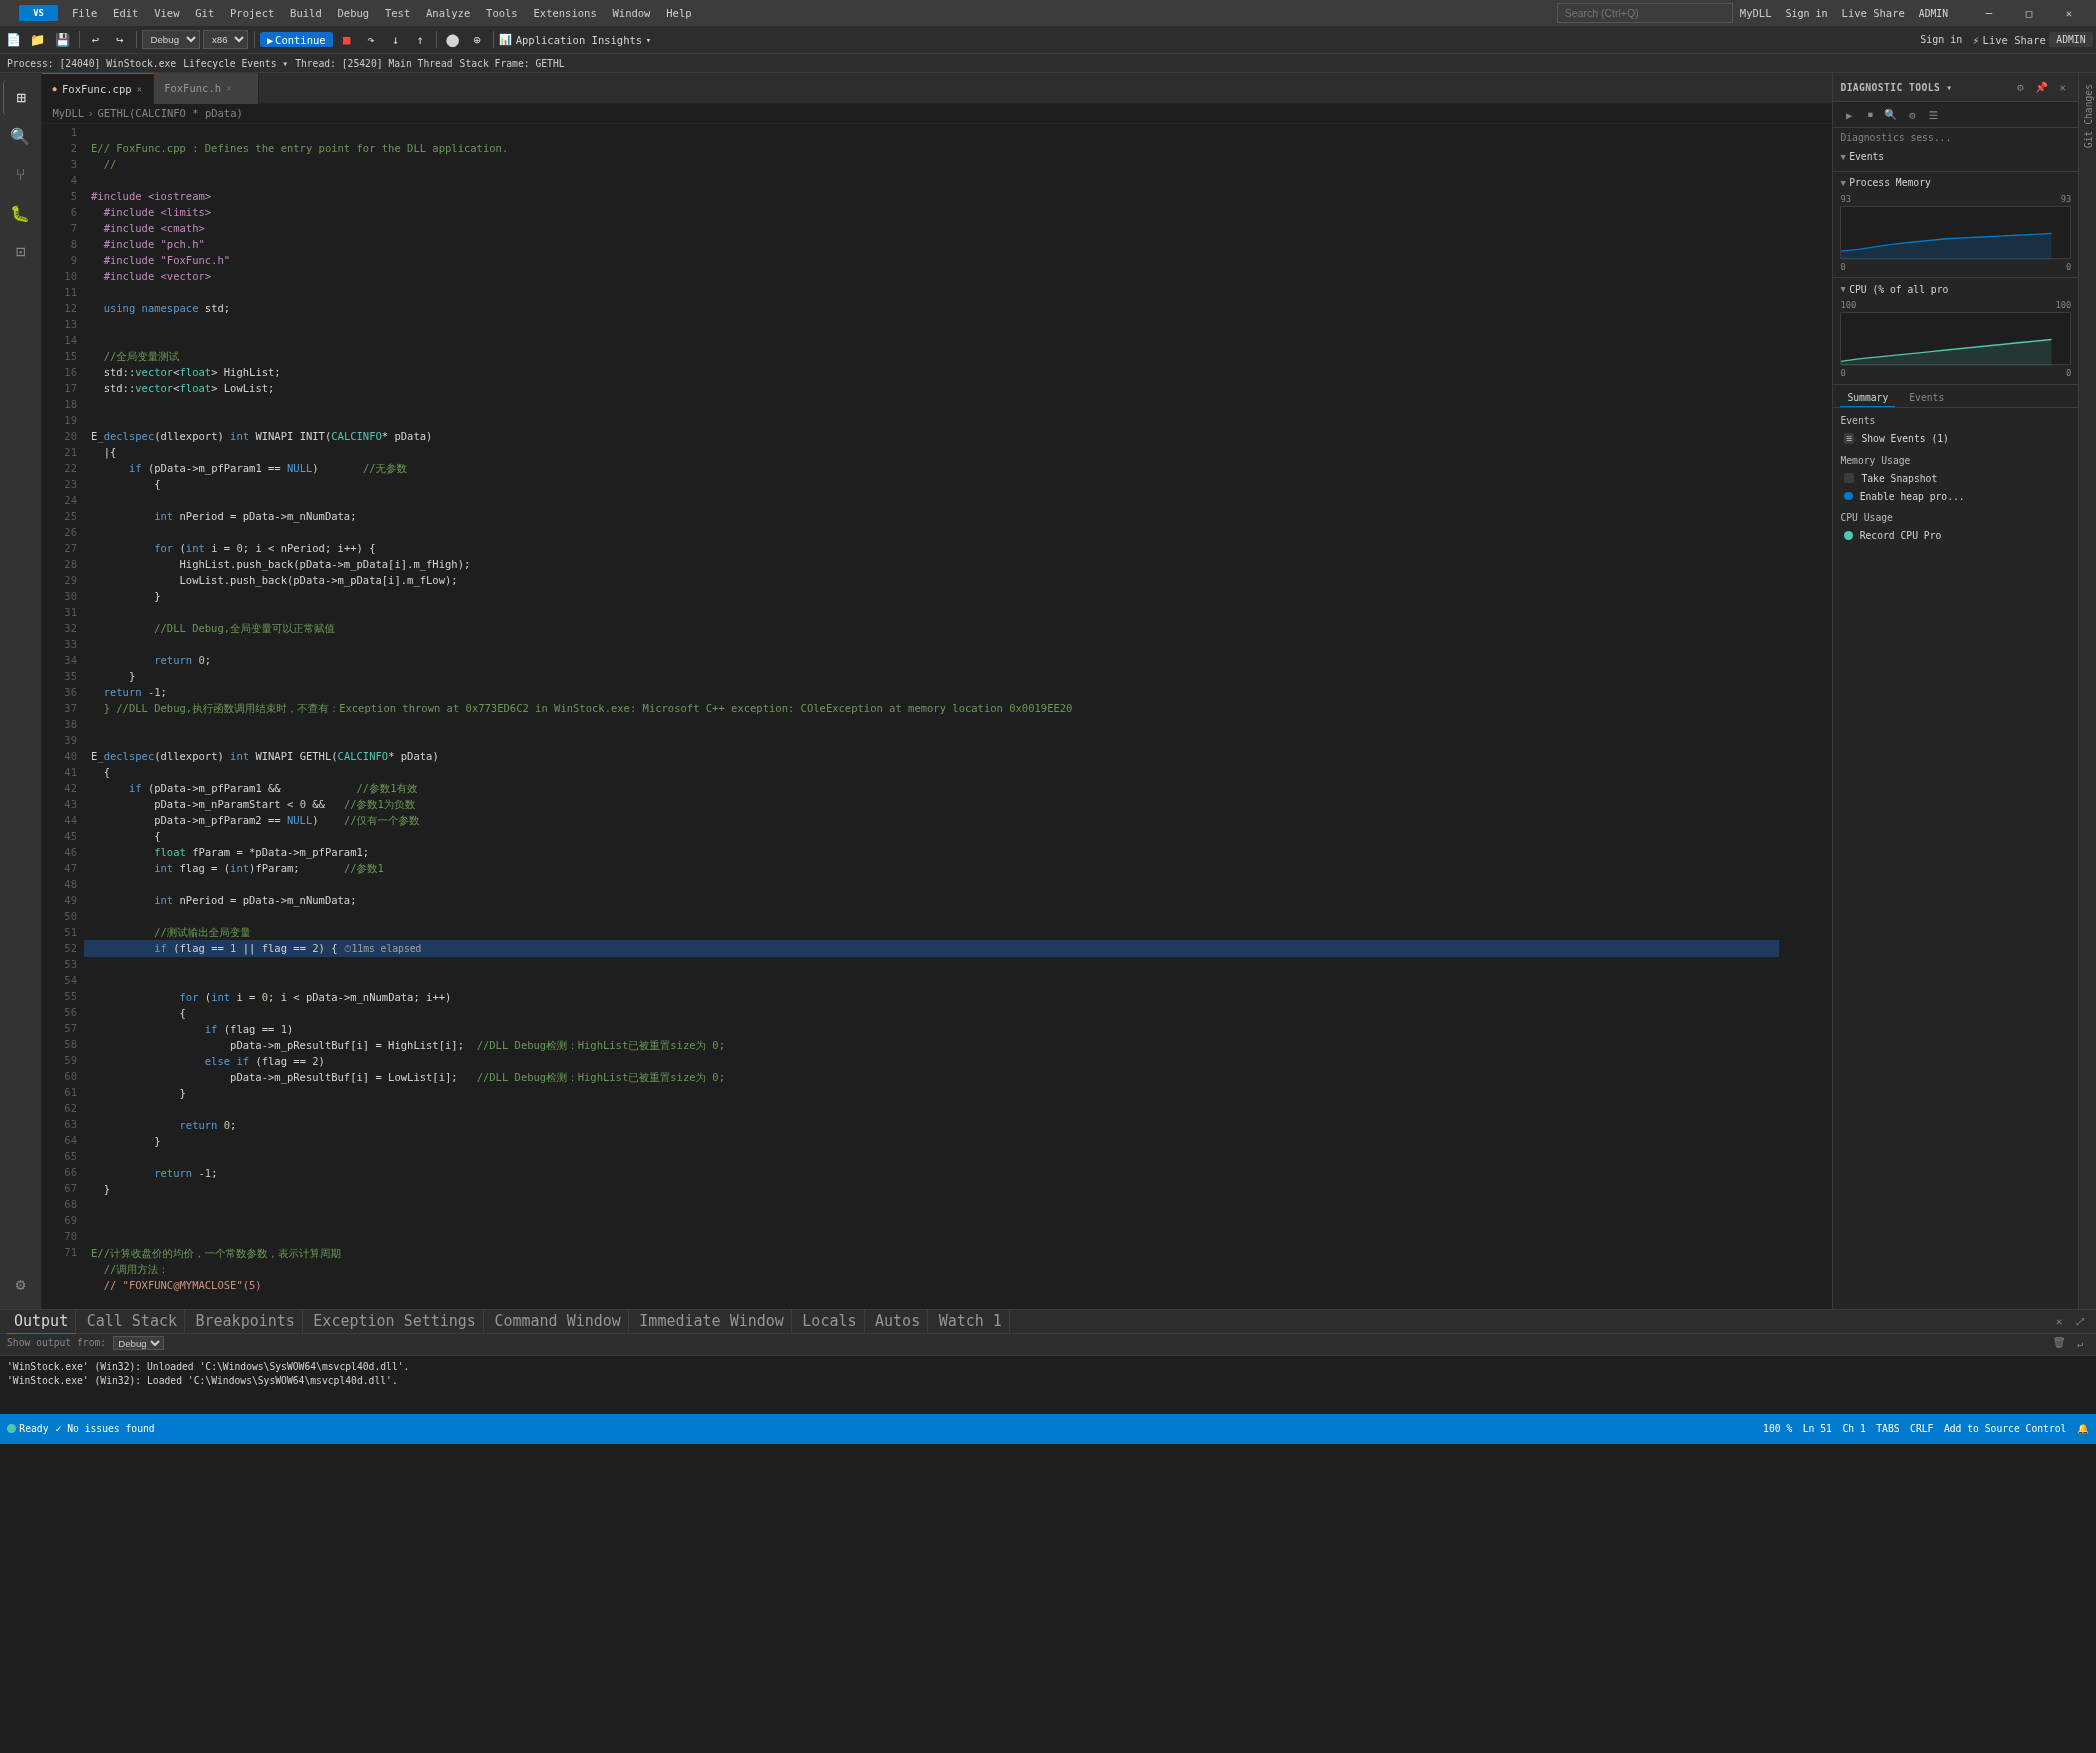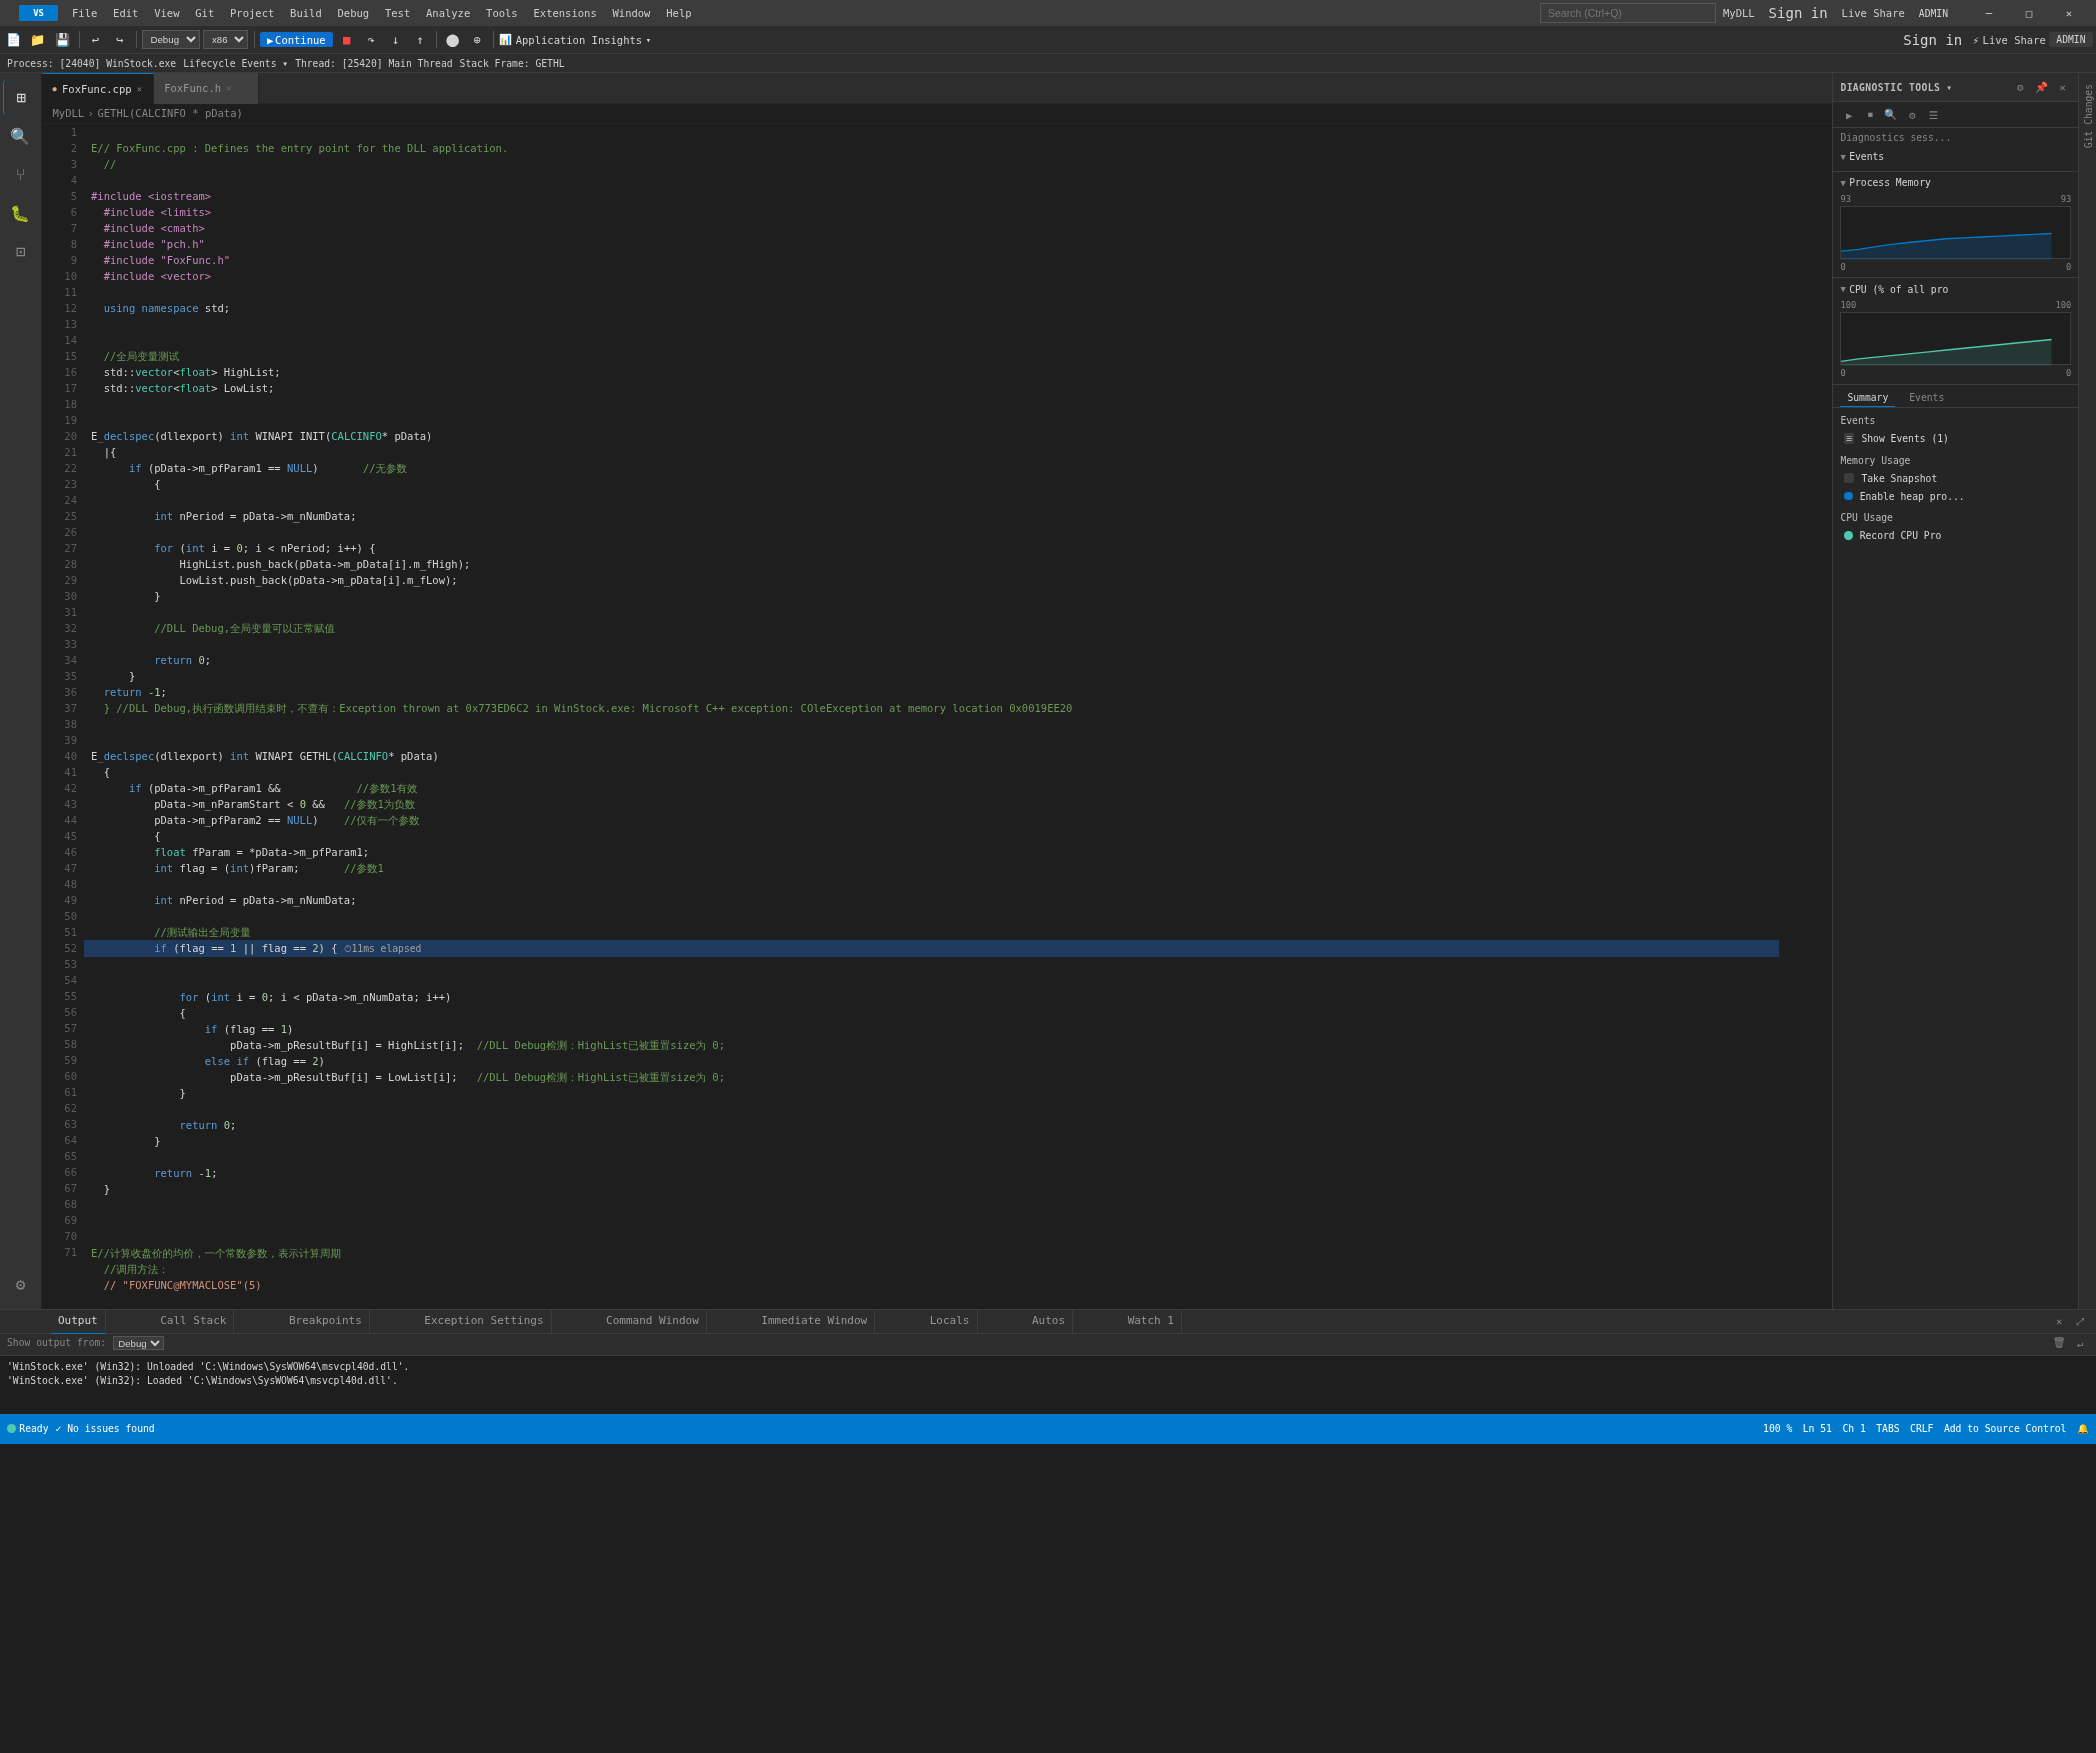--- a/index.html
+++ b/index.html
@@ -104,21 +104,21 @@
       color: white;
       padding: 1.8px 7px;
       border-radius: 2.6px;
       cursor: pointer;
       font-size: 10.5px;
     }
     .sign-in-btn {
       color: #d4d4d4;
       padding: 1.8px 7px;
       cursor: pointer;
-      font-size: 14px;
+      font-size: 10px;
     }
     .admin-btn {
       background: #3c3c3c;
       color: #d4d4d4;
       padding: 1.8px 7px;
       border-radius: 2.6px;
       cursor: pointer;
       font-size: 9.7px;
     }
 
@@ -361,25 +361,24 @@
       height: 24.6px;
       align-items: center;
       border-bottom: 0.9px solid #3c3c3c;
       padding: 0 7px;
       gap: 3.5px;
     }
     .bottom-tab {
       padding: 0 7px;
       height: 24.6px;
       line-height: 24.6px;
-      font-size: 11px;
+      font-size: 15px;
       color: #969696;
       cursor: pointer;
       border-right: 0.9px solid #3c3c3c;
-      margin-left: 44px;
     }
     .bottom-tab.active {
       color: #d4d4d4;
       border-bottom: 1.8px solid #007acc;
     }
     .bottom-controls {
       display: flex;
       align-items: center;
       margin-left: auto;
       gap: 3.5px;

